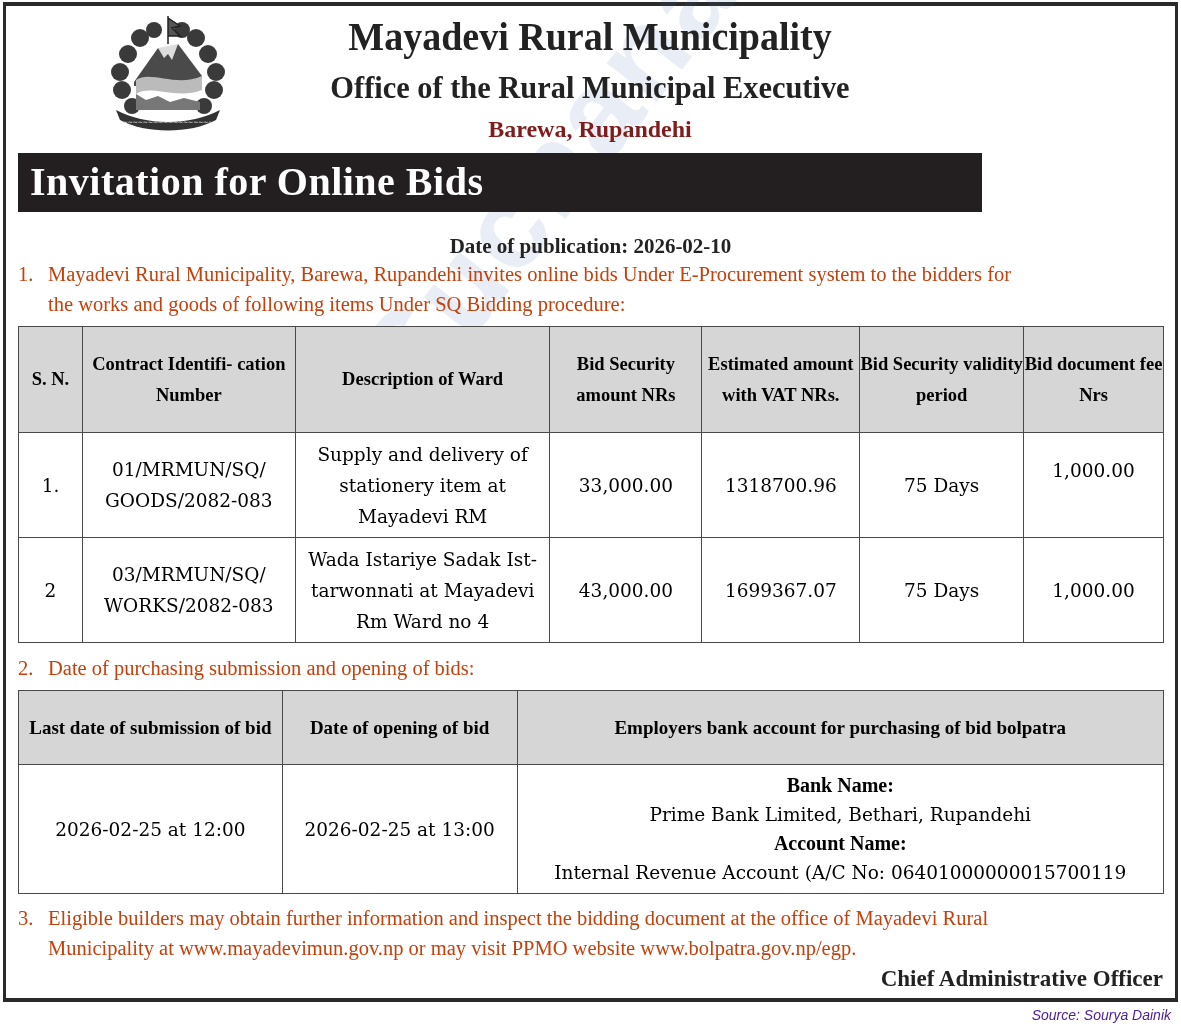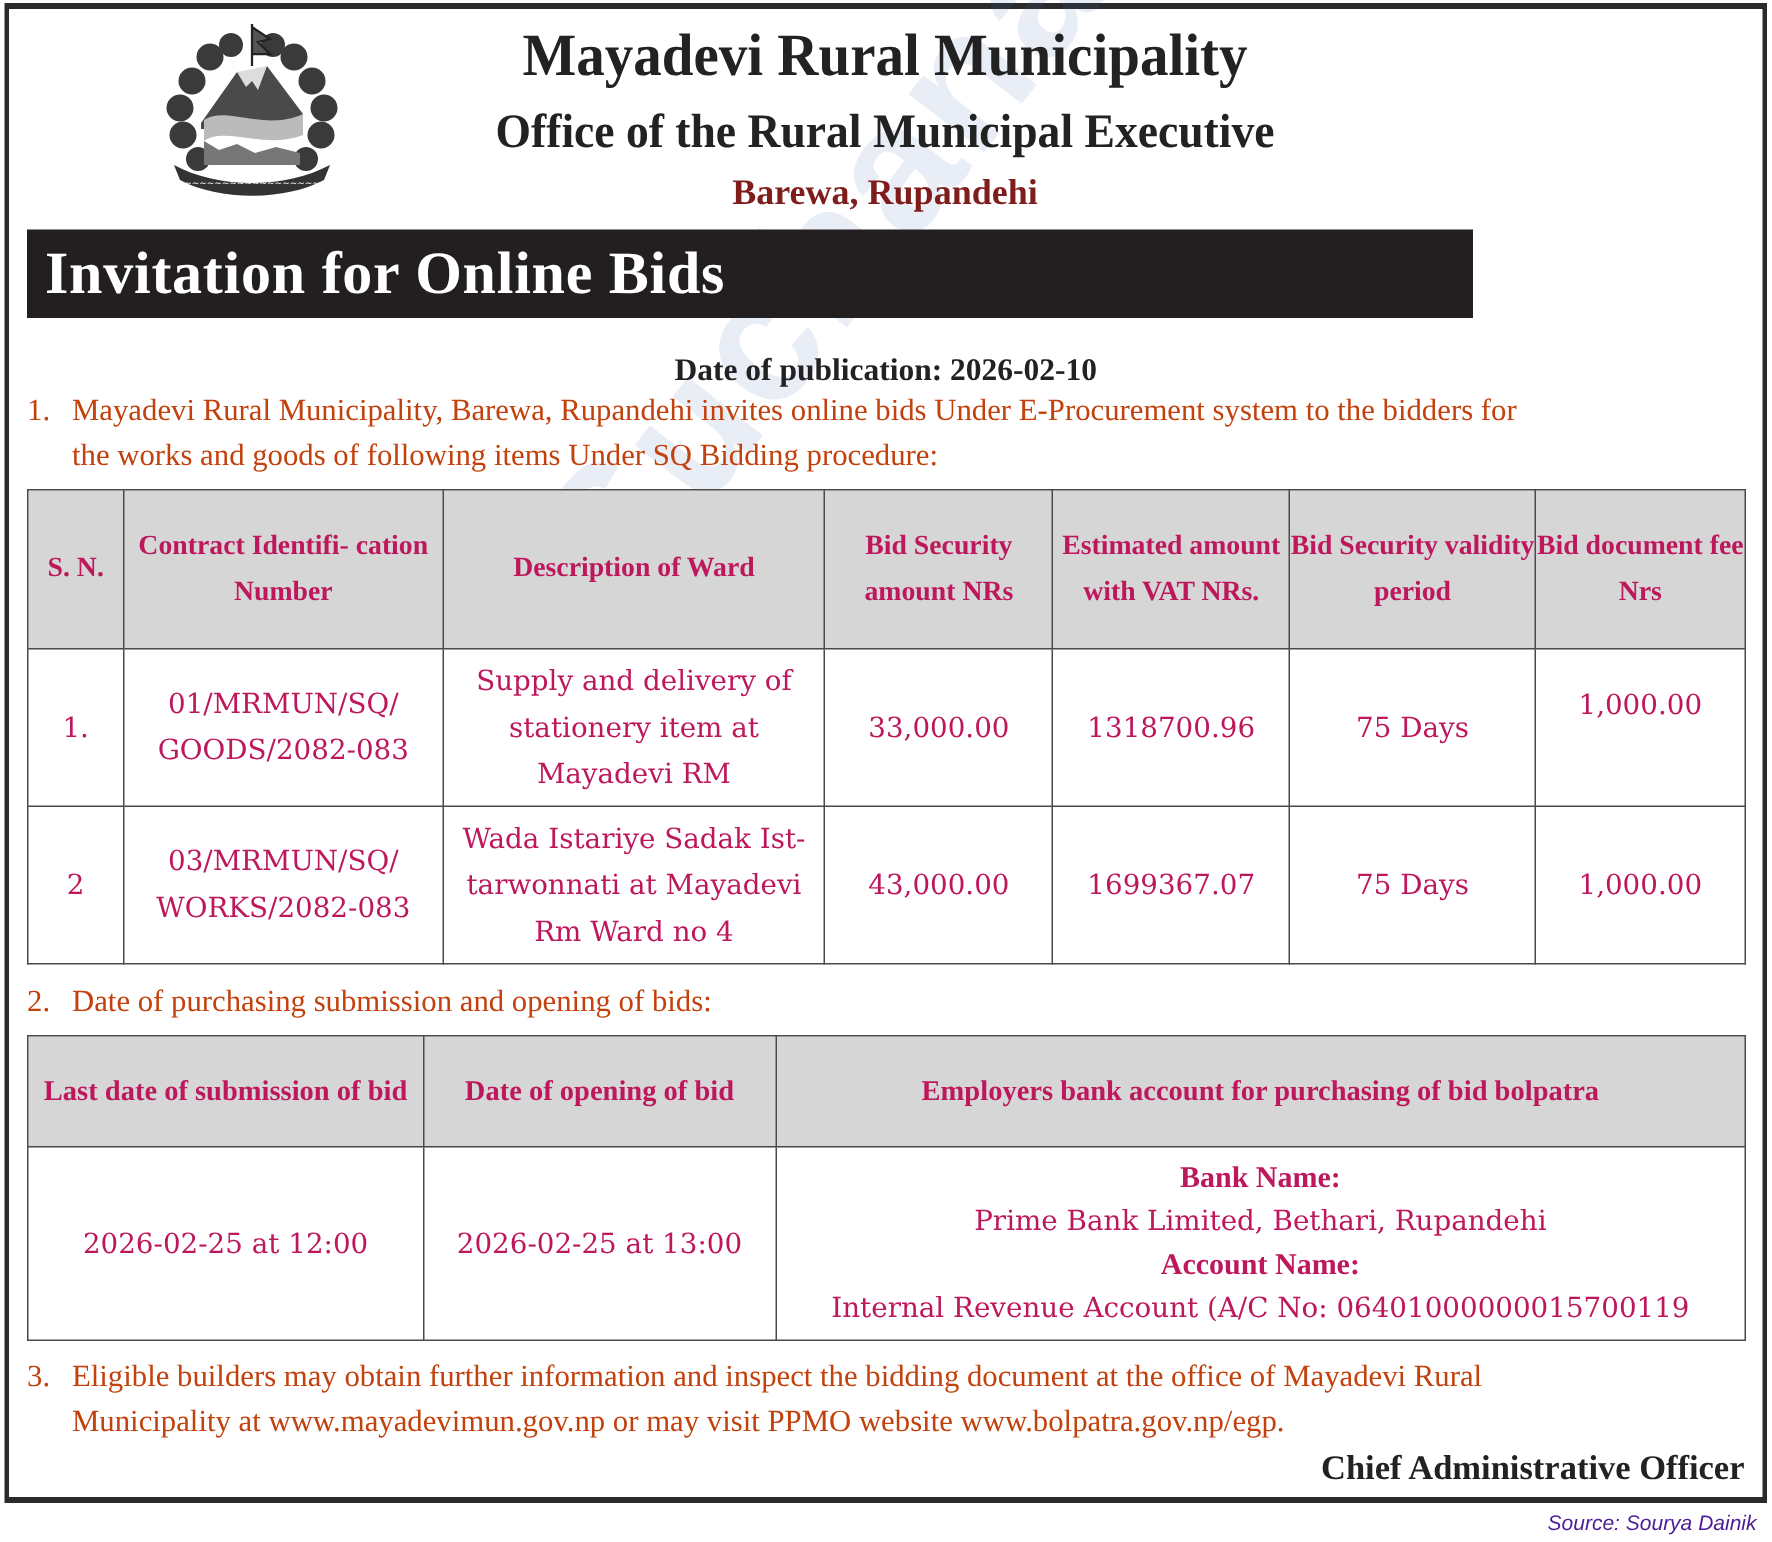--- a/index.html
+++ b/index.html
@@ -45,21 +45,21 @@
 
     .para {
       position: absolute; left: 18px; width: 1150px;
       font-family: "Liberation Serif", serif; font-size: 20.5px; line-height: 30px; color: #c2410c;
     }
     .para .num { display: inline-block; width: 30px; }
     .para .indent { padding-left: 30px; display: block; }
 
     table.grid {
       position: absolute; border-collapse: collapse;
-      font-family: "DejaVu Serif", serif; color: #be185d;
+      font-family: "DejaVu Serif", serif; color: #000000;
     }
     table.grid th, table.grid td {
       border: 1.5px solid #4a4a4a; text-align: center; vertical-align: middle;
     }
     table.grid th {
       background: #d6d6d6; font-weight: bold; font-size: 18.5px; line-height: 31px;
       font-family: "Liberation Serif", serif;
     }
     table.grid td { font-size: 18.5px; line-height: 31px; background: #ffffff; }
 

